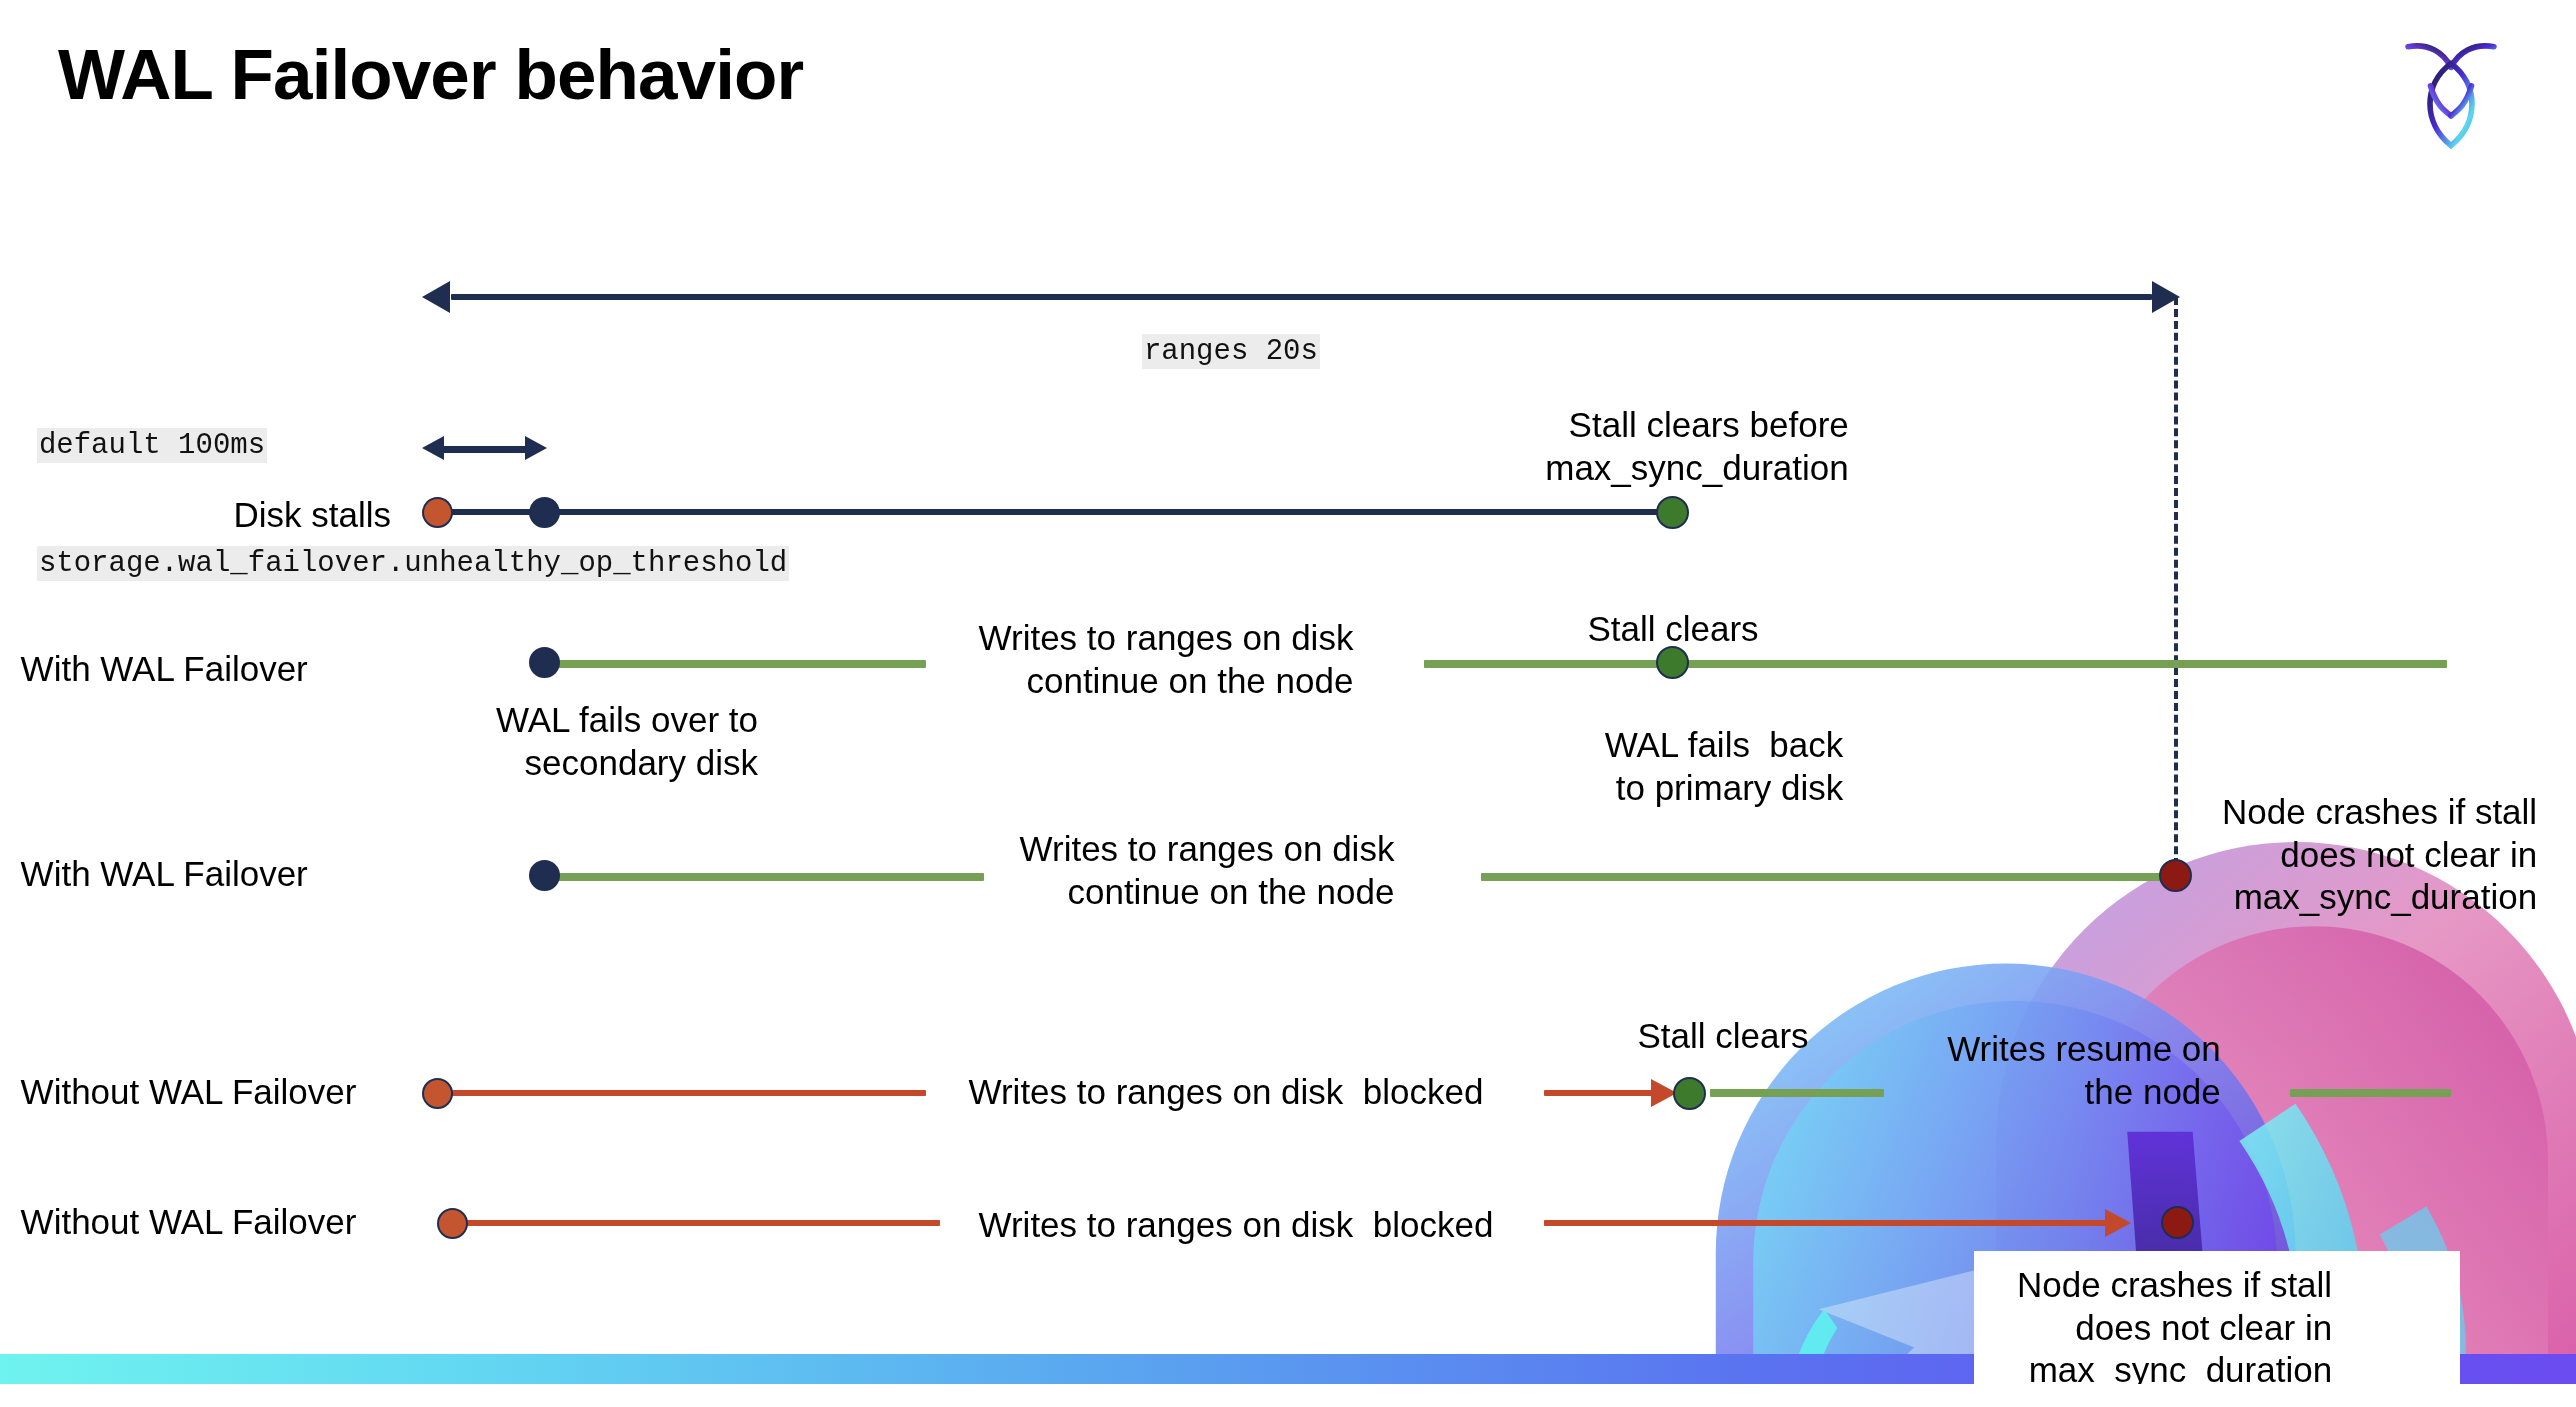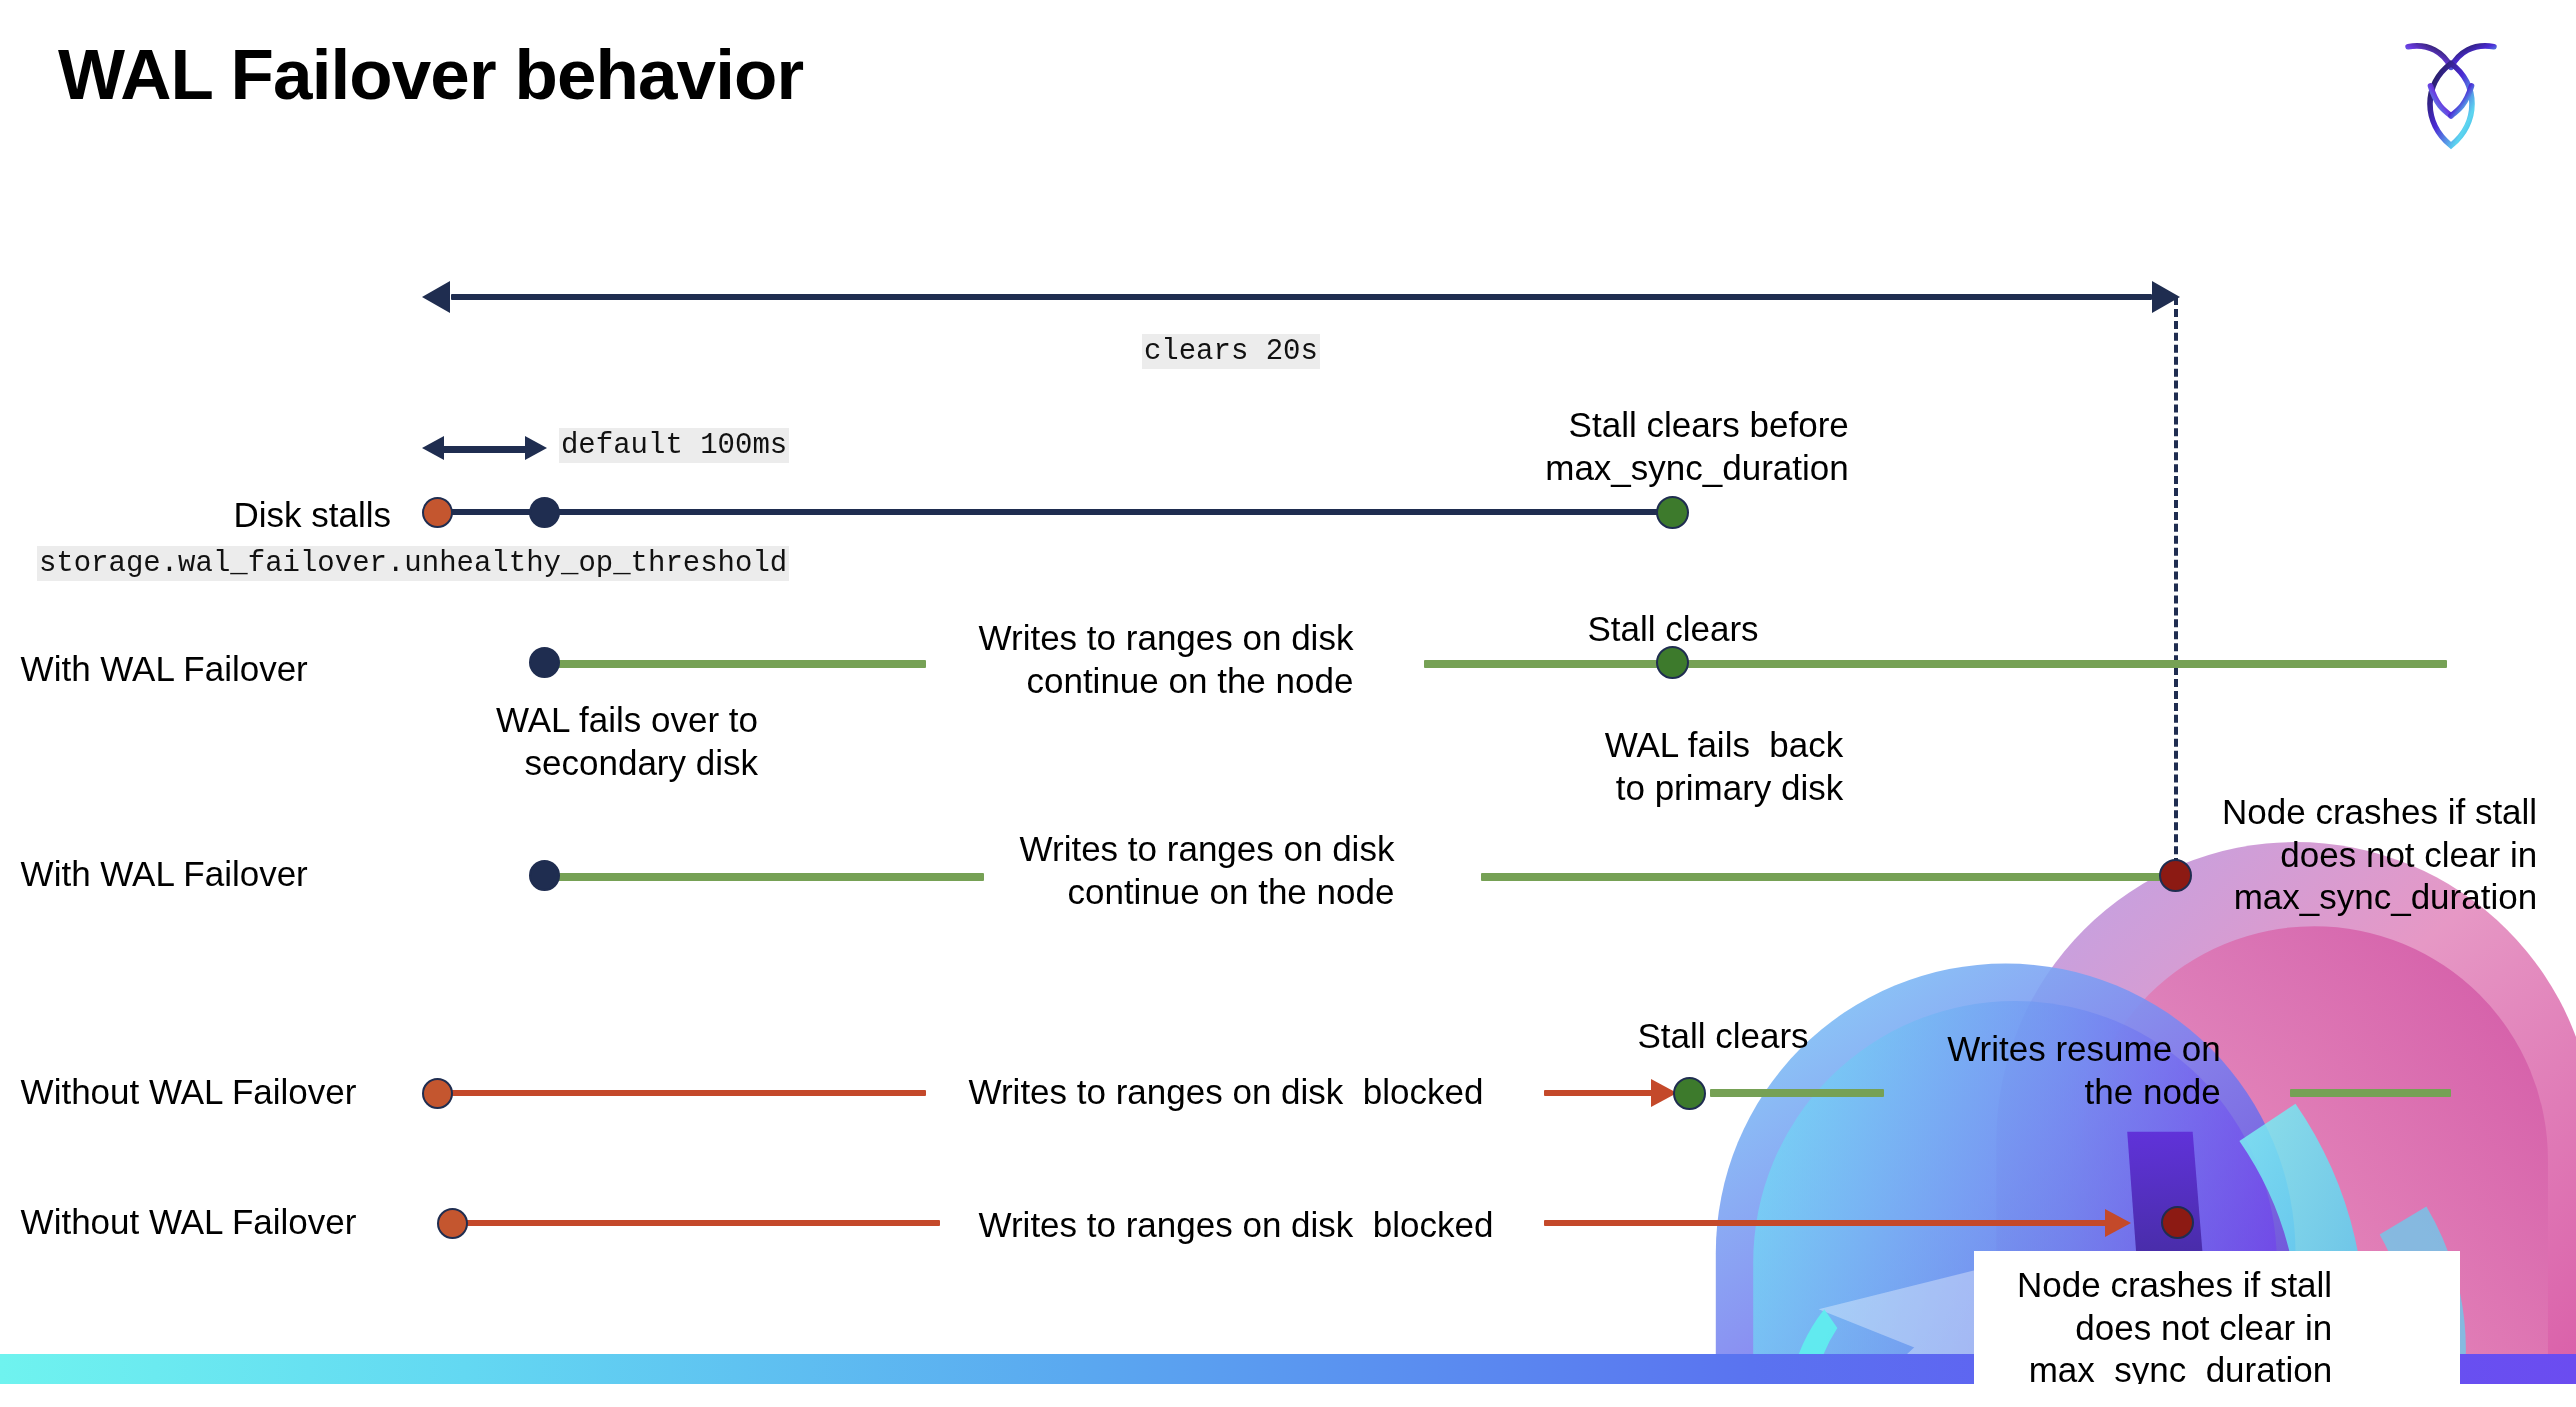--- a/index.html
+++ b/index.html
@@ -140,26 +140,26 @@
       <path d="M82,64 C76,84 68,90 60,96" stroke="url(#lgA)"></path>
       <path d="M60,96 L60,128" stroke="url(#lgB)"></path>
     </g>
   </svg>
 
   <div class="seg navy" style="left:451px;top:294px;width:1701px;"></div>
   <div class="arrowhead ah-left" style="left:422px;top:281px;"></div>
   <div class="arrowhead ah-right" style="left:2152px;top:281px;"></div>
 
   <div class="mono" style="left:1142px;top:254px;text-align:left;">
-    <div><span>clears 20s</span></div>
+    <div><span>ranges 20s</span></div>
   </div>
 
   <div class="vdash" style="left:2174px;top:297px;height:581px;"></div>
 
-  <div class="mono" style="left:37px;top:348px;text-align:right;">
+  <div class="mono" style="left:37px;top:348px;text-align:left;">
     <div><span>default 100ms</span></div>
     <div><span>storage.wal_failover.unhealthy_op_threshold</span></div>
   </div>
   <div class="seg navy" style="left:443px;top:446px;width:84px;height:6.5px;"></div>
   <div class="arrowhead ah-left-sm" style="left:422px;top:436px;"></div>
   <div class="arrowhead ah-right-sm" style="left:525px;top:436px;"></div>
 
   <div class="txt r" style="left:391px;top:494px;">Disk stalls</div>
   <div class="seg navy" style="left:437px;top:509px;width:1243px;"></div>
   <div class="dot orange" style="left:422px;top:497px;width:31px;height:31px;"></div>

